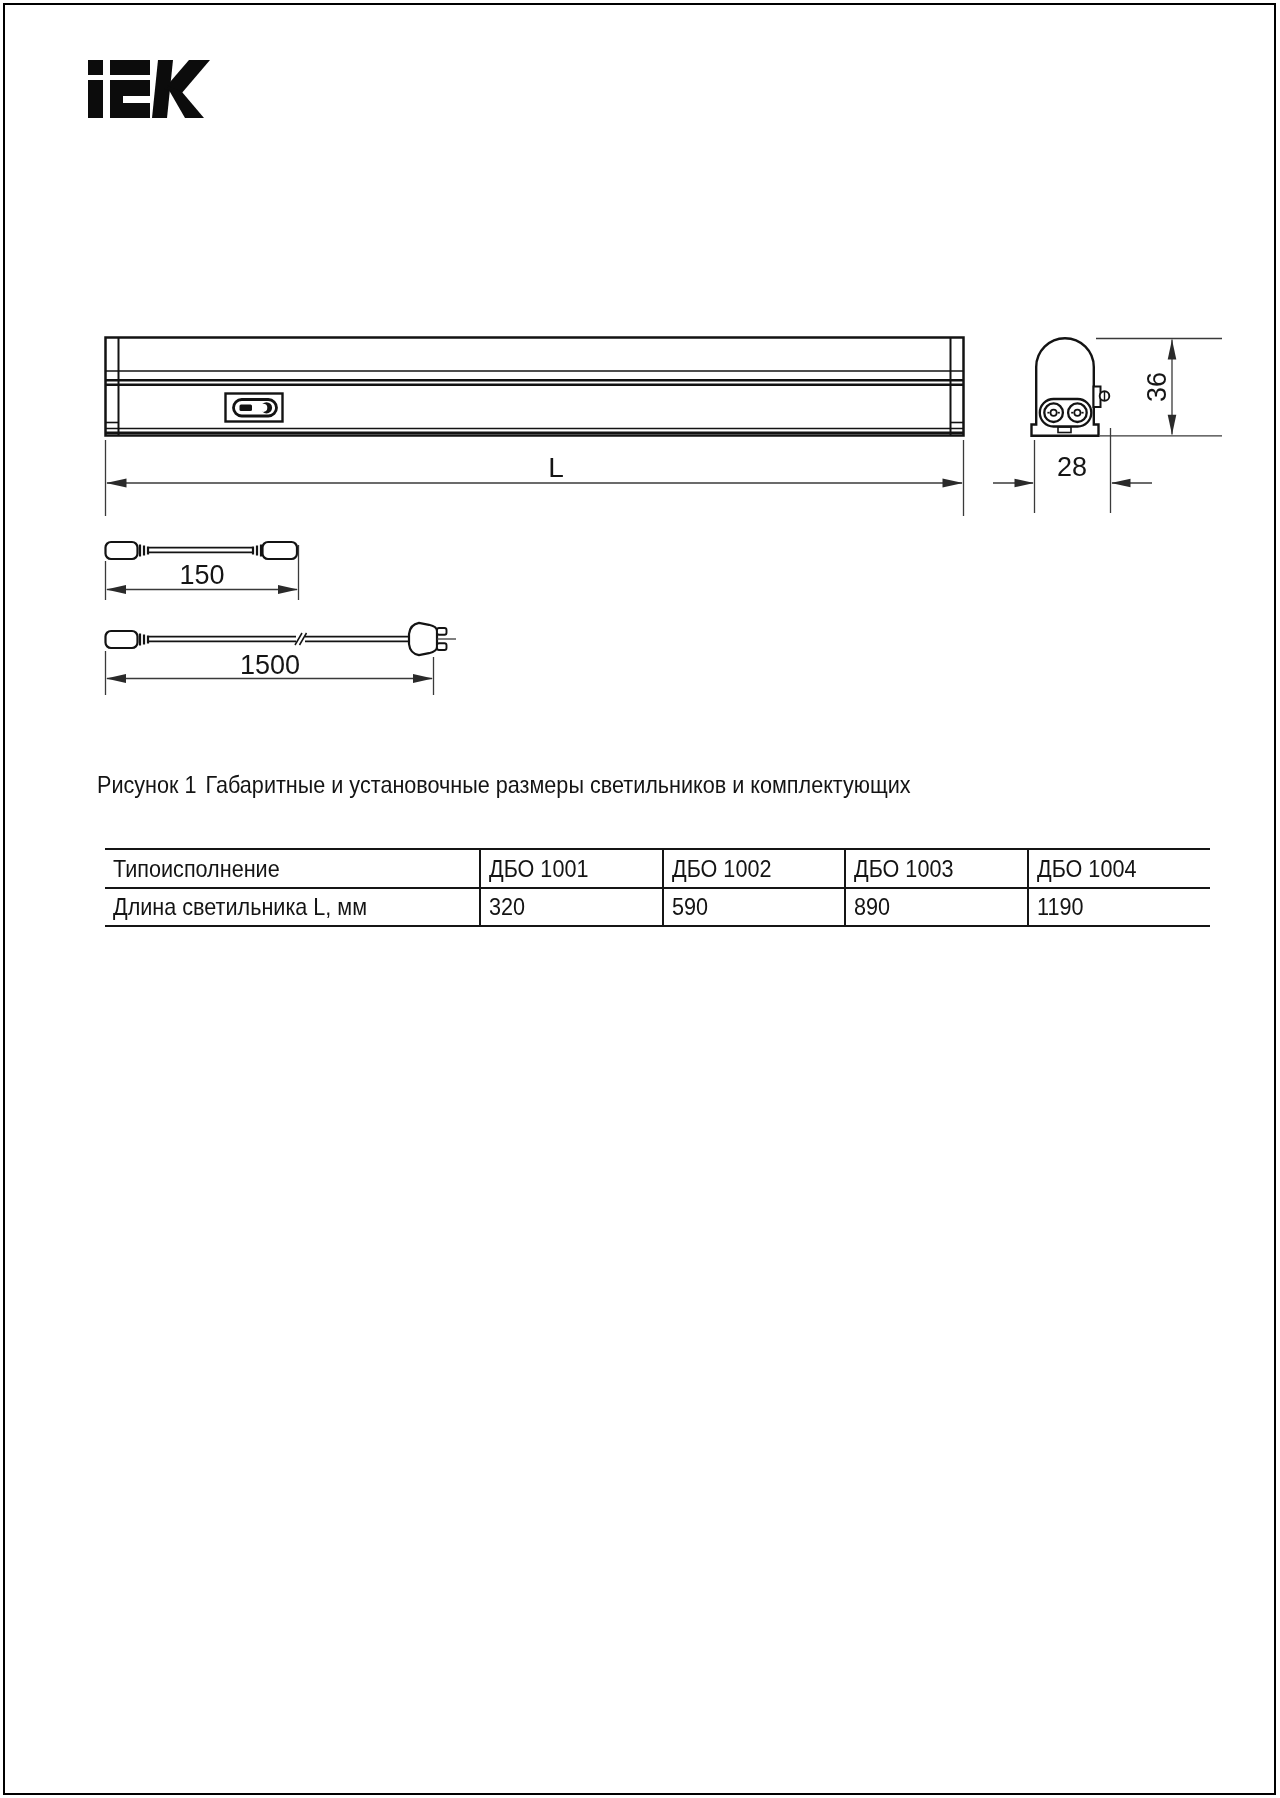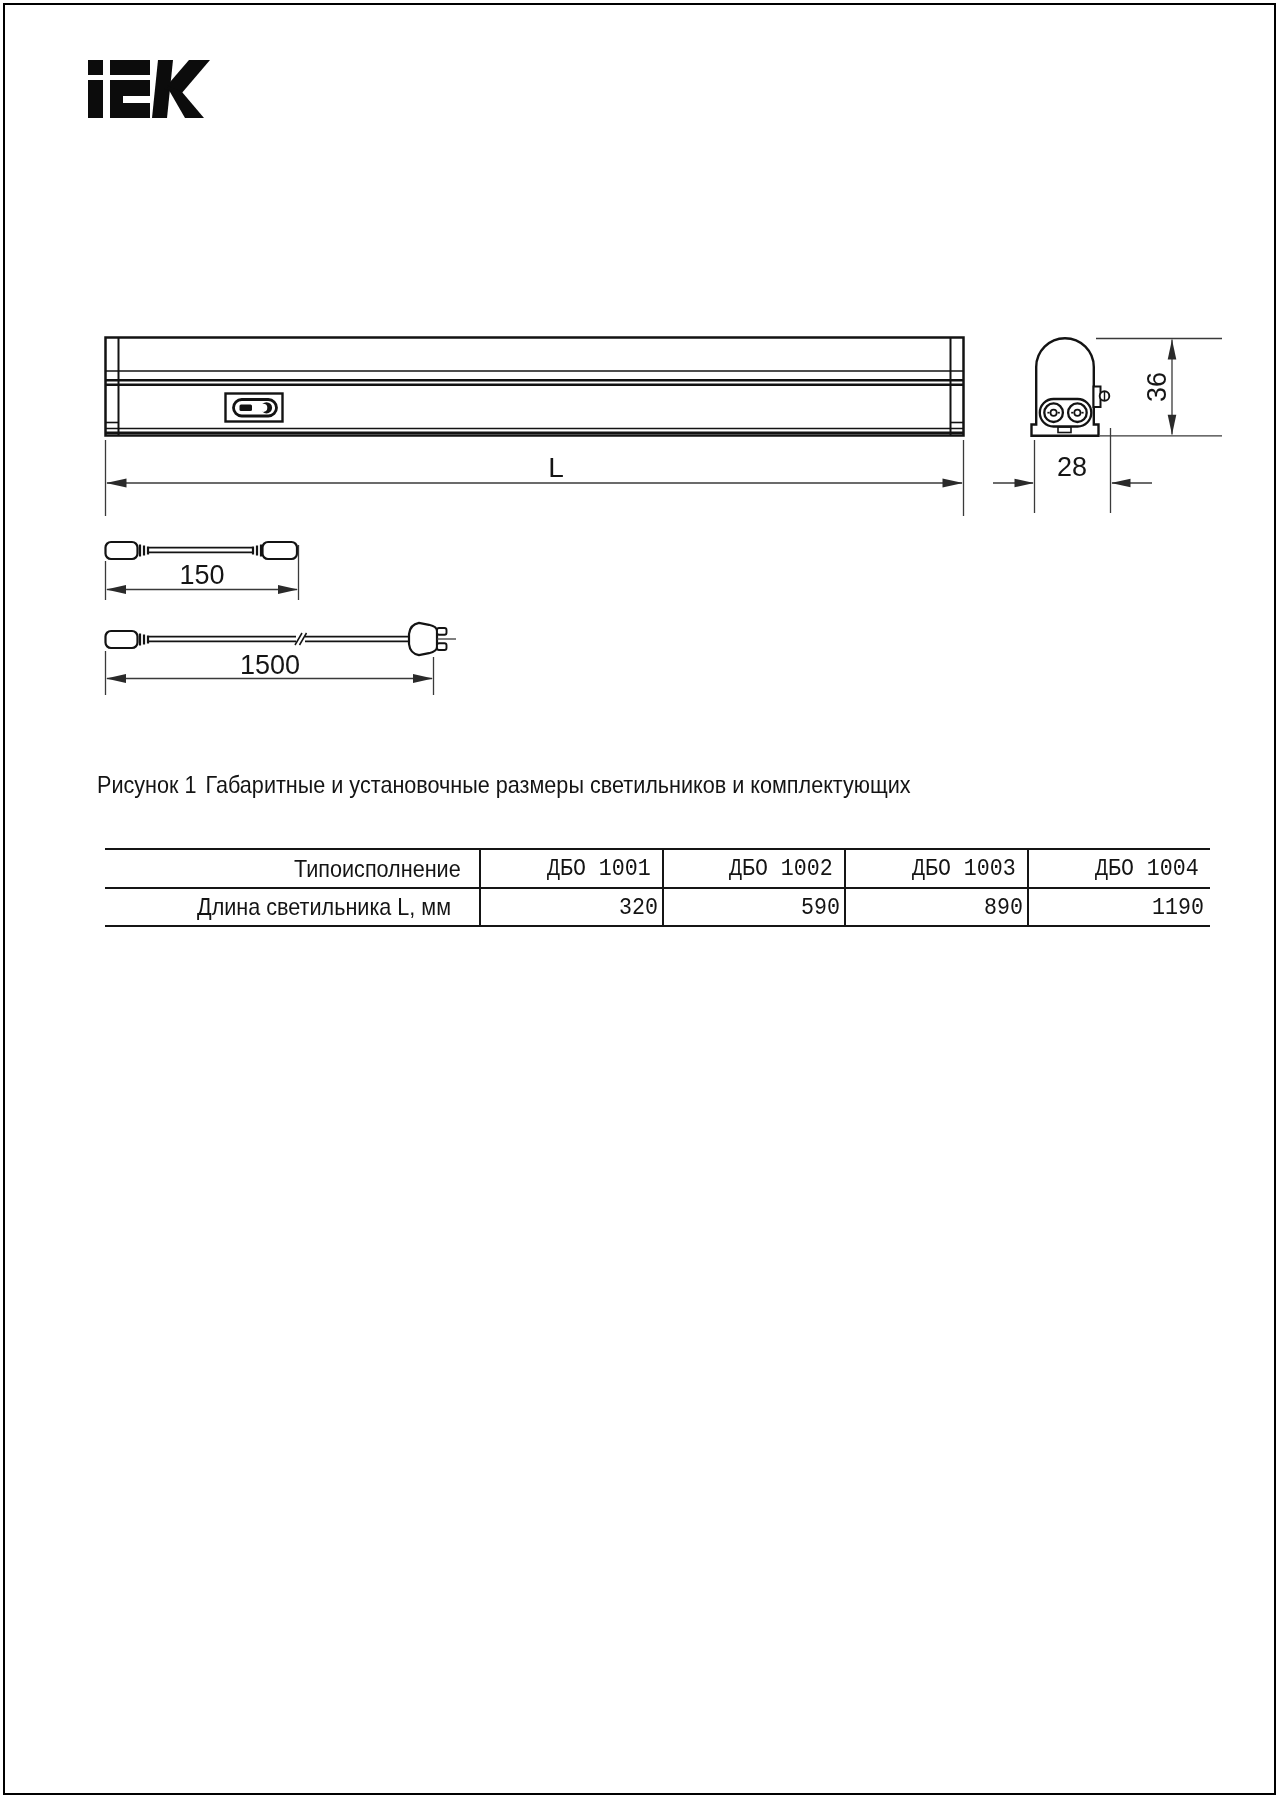--- a/index.html
+++ b/index.html
@@ -20,25 +20,25 @@
     position:absolute; left:97px; top:771px; font-size:24px; white-space:nowrap;
     transform:scaleX(0.9); transform-origin:0 50%; color:#141414;
   }
   .caption .prefix { margin-right:10px; }
   .dims-table {
     position:absolute; left:105px; top:848px; width:1105px;
     border-collapse:collapse; table-layout:fixed; font-size:24px; color:#141414;
     border-top:2.5px solid #151515; border-bottom:2px solid #151515;
   }
   .dims-table th, .dims-table td {
-    font-weight:400; text-align:right; padding:0 0 0 8px; height:36px;
+    font-weight:400; text-align:left; padding:0 0 0 8px; height:36px;
     vertical-align:middle; overflow:hidden;
   }
   .dims-table thead th { height:37px; border-bottom:2.5px solid #151515; }
-  .dims-table th + th, .dims-table td + td { border-left:2px solid #151515;font-family:Liberation Mono, monospace; }
+  .dims-table th + th, .dims-table td + td { border-left:2px solid #151515; }
   .cond { display:inline-block; transform:scaleX(0.9); transform-origin:0 50%; white-space:nowrap; }
 </style>
 </head>
 <body>
 
 <div class="page">
   <div class="page-border"></div>
 
   <svg class="logo" viewBox="88 60 122 58" aria-label="iEK">
     <g fill="#0c0c0c">

